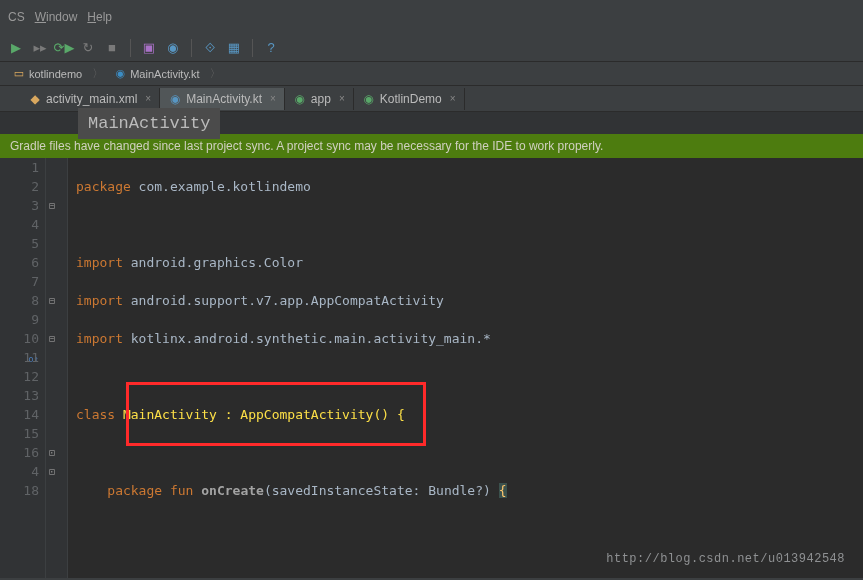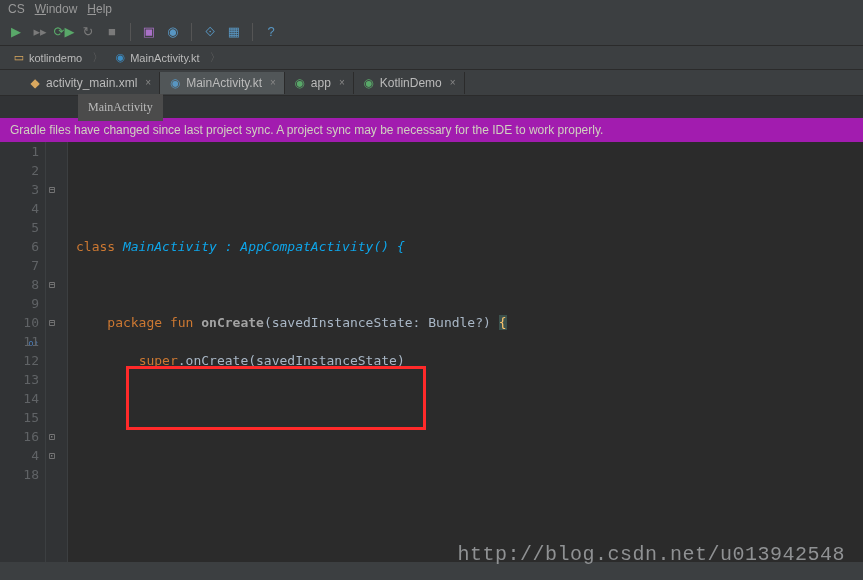--- a/index.html
+++ b/index.html
@@ -9,21 +9,21 @@
   background: #3c3f41;
   color: #bbbbbb;
   width: 863px;
   height: 580px;
   overflow: hidden;
   position: relative;
 }
 .menu-bar {
   display: flex;
   gap: 10px;
-  padding: 2px 8px;
+  padding: 10px 8px;
   background: #3c3f41;
   color: #999;
   font-size: 12px;
 }
 .menu-bar span { cursor: default; }
 .menu-bar .underline { text-decoration: underline; }
 .toolbar {
   display: flex;
   align-items: center;
   gap: 8px;
@@ -87,26 +87,26 @@
 .crumb-row {
   display: flex;
   align-items: center;
   background: #313335;
   height: 22px;
   padding-left: 78px;
 }
 .crumb-item {
   background: #4b4b4b;
   color: #bbb;
-  font-size: 12px;
+  font-size: 17px;
   padding: 6px 10px;
-  font-family: Liberation Serif, serif;
+  font-family: Liberation Mono, monospace;
 }
 .sync-banner {
-  background: #a21caf;
+  background: #4d7c0f;
   color: #d0d0c0;
   padding: 5px 10px;
   font-size: 12px;
 }
 .editor {
   display: flex;
   background: #2b2b2b;
   font-family: "Consolas","Monaco",monospace;
   font-size: 13px;
   line-height: 19px;
@@ -139,32 +139,32 @@
 .code {
   flex: 1;
   padding-left: 8px;
   color: #a9b7c6;
   white-space: pre;
   position: relative;
 }
 .code-line { height: 19px; }
 .kw { color: #cc7832; }
 .fn-name { color: #a3a3a3; font-weight: bold; }
-.class-name { color: #0ea5e9; font-style: italic; }
+.class-name { color: #fde047; }
 .red-box {
   position: absolute;
   border: 3px solid #ff2a2a;
   pointer-events: none;
 }
 .watermark {
   position: absolute;
   right: 18px;
   bottom: 14px;
   color: #8f9193;
-  font-size: 20px;
+  font-size: 12px;
   font-family: "Courier New", monospace;
   letter-spacing: 0.5px;
 }
 .gutter-mark { color: #4a7ab5; font-size: 9px; }
 .green-play { color:#59a869; }
 .purple-db { color:#a971c7; }
 .blue-icon { color:#5896c2; }
 .orange-icon { color:#d9a85f; }
 .yellow-brace { color:#ffc66d; background:#3b514d; }
 </style>
@@ -257,26 +257,29 @@
       <div>18</div>
   </div>
   <div class="fold-col">
     <span class="marker" style="top:38px;color:#888">⊟</span>
     <span class="marker" style="top:133px;color:#888">⊟</span>
     <span class="marker" style="top:171px;color:#888">⊟</span>
     <span class="marker" style="top:285px;color:#888">⊡</span>
     <span class="marker" style="top:304px;color:#888">⊡</span>
   </div>
   <div class="code">
+<div class="code-line"><span class="kw">package</span><span> com.example.kotlindemo</span></div>
 <div class="code-line"></div>
+<div class="code-line"><span class="kw">import</span><span> android.graphics.Color</span></div>
+<div class="code-line"><span class="kw">import</span><span> android.support.v7.app.AppCompatActivity</span></div>
+<div class="code-line"><span class="kw">import</span><span> kotlinx.android.synthetic.main.activity_main.*</span></div>
 <div class="code-line"></div>
 <div class="code-line"><span class="kw">class</span><span class="class-name"> MainActivity : AppCompatActivity() {</span></div>
 <div class="code-line"></div>
 <div class="code-line">    <span class="kw">package</span> <span class="kw">fun</span> <span class="fn-name">onCreate</span><span>(savedInstanceState: Bundle?) </span><span class="yellow-brace">{</span></div>
-<div class="code-line">        <span class="kw">super</span><span>.onCreate(savedInstanceState)</span></div>
 <div class="code-line">        </div>
 
 
 
 
 
 
     <div class="red-box" style="left:58px; top:224px; width:300px; height:64px;"></div>
   </div>
 </div>

